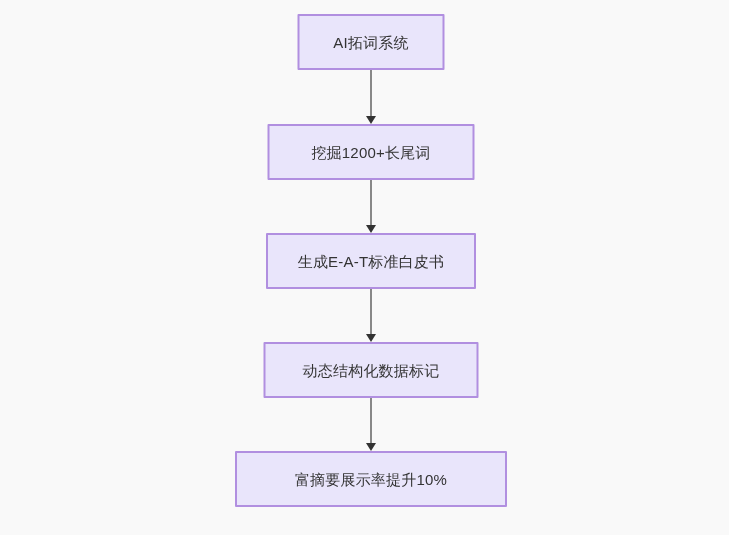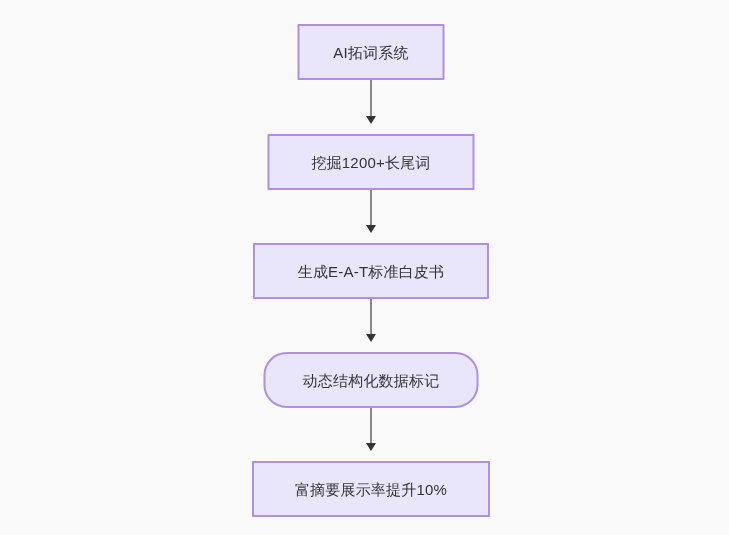--- a/index.html
+++ b/index.html
@@ -22,21 +22,20 @@
     position: absolute;
     box-sizing: border-box;
     height: 56px;
     background: #e9e5fb;
     border: 2px solid #b18fe0;
     border-radius: 1px;
     display: flex;
     align-items: center;
     justify-content: center;
     transform: translateX(-50%);
-    margin-top: 10px;
   }
   .node-label {
     font-size: 15px;
     line-height: 1;
     color: #333333;
     letter-spacing: 0.2px;
     white-space: nowrap;
     text-align: center;
   }
   .edge {
@@ -73,25 +72,25 @@
   <div class="arrowhead" style="left:371px; top:443px;"></div>
 
   <div class="node" style="left:371px; top:14px; width:147px;">
     <span class="node-label">AI拓词系统</span>
   </div>
 
   <div class="node" style="left:371px; top:124px; width:207px;">
     <span class="node-label">挖掘1200+长尾词</span>
   </div>
 
-  <div class="node" style="left:371px; top:233px; width:236px;">
+  <div class="node" style="left:371px; top:233px; width:210px;">
     <span class="node-label">生成E-A-T标准白皮书</span>
   </div>
 
-  <div class="node" style="left:371px; top:342px; width:215px;border-radius:23px;">
+  <div class="node" style="left:371px; top:342px; width:215px;">
     <span class="node-label">动态结构化数据标记</span>
   </div>
 
-  <div class="node" style="left:371px; top:451px; width:238px;">
+  <div class="node" style="left:371px; top:451px; width:272px;">
     <span class="node-label">富摘要展示率提升10%</span>
   </div>
 
 </div>
 
 </body></html>

